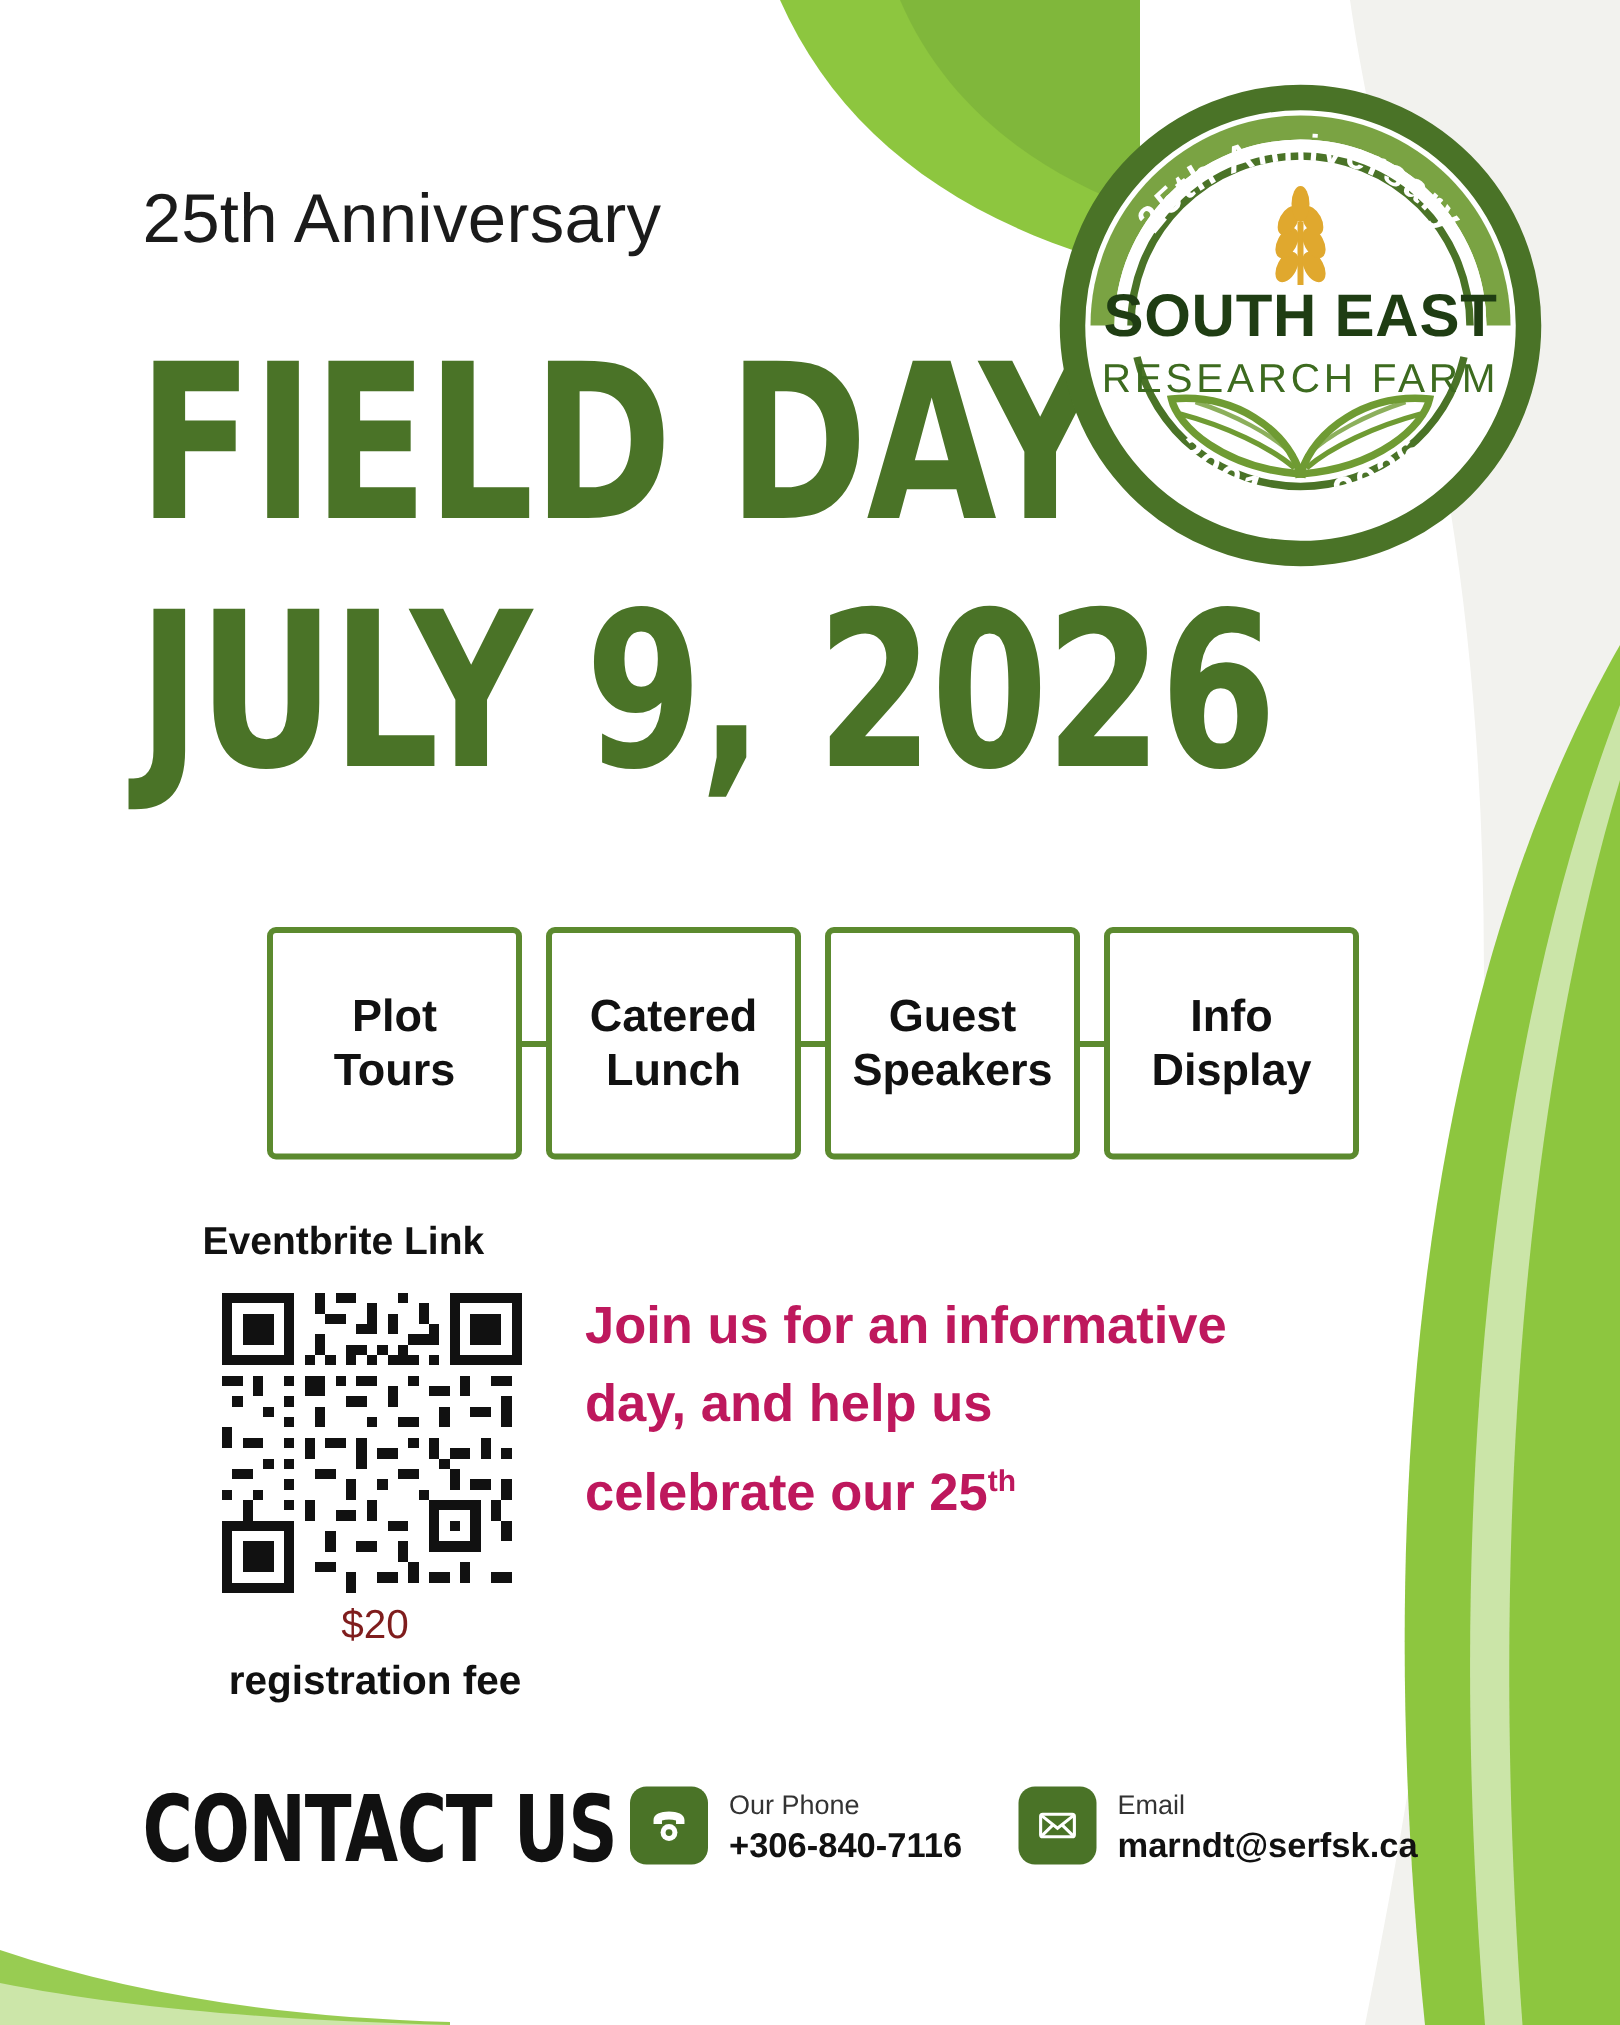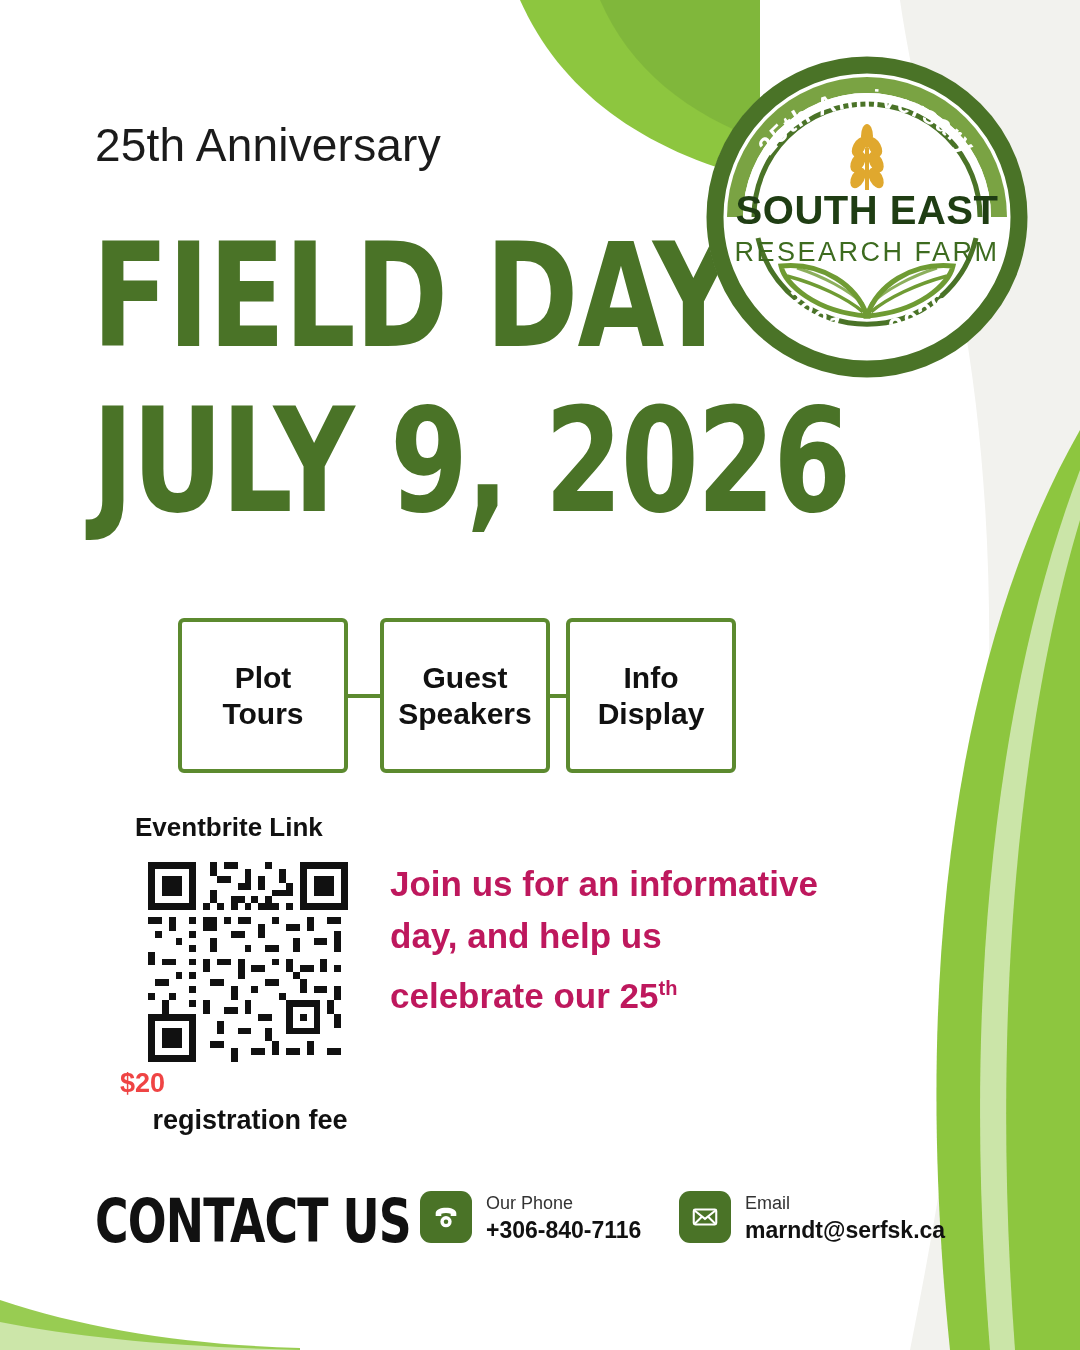--- a/index.html
+++ b/index.html
@@ -81,22 +81,22 @@
   #eventbrite-label {
     position:absolute; left:135px; top:812px;
     font-size:26px; font-weight:700; color:#111;
   }
   #qr-code {
     position:absolute; left:148px; top:862px;
     width:200px; height:200px;
   }
   #fee-amount {
     position:absolute; left:120px; top:1068px;
-    width:260px; 
-    font-size:27px; font-weight:700; color:#ef4444;
+    width:260px; text-align:center;
+    font-size:27px; font-weight:400; color:#7f1d1d;
   }
   #fee-caption {
     position:absolute; left:110px; top:1105px;
     width:280px; text-align:center;
     font-size:27px; font-weight:700; color:#111;
   }
 
   
   #invite-text {
     position:absolute; left:390px; top:858px;
@@ -201,20 +201,26 @@
   </svg>
 
   <div id="feature-row">
     <div class="feature-pill">
       <span>
         <span>Plot</span><br>
         <span>Tours</span>
       </span>
     </div>
     <div class="pill-connector"></div>
+    <div class="feature-pill">
+      <span>
+        <span>Catered</span><br>
+        <span>Lunch</span>
+      </span>
+    </div>
     <div class="pill-connector"></div>
     <div class="feature-pill">
       <span>
         <span>Guest</span><br>
         <span>Speakers</span>
       </span>
     </div>
     <div class="pill-connector"></div>
     <div class="feature-pill">
       <span>

